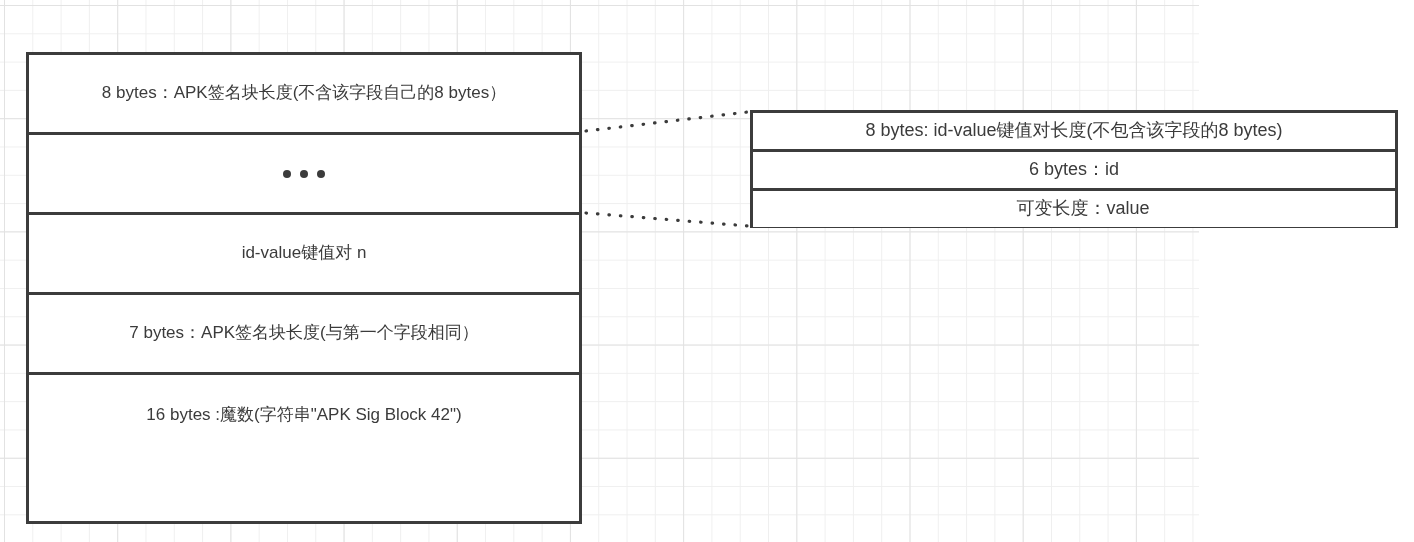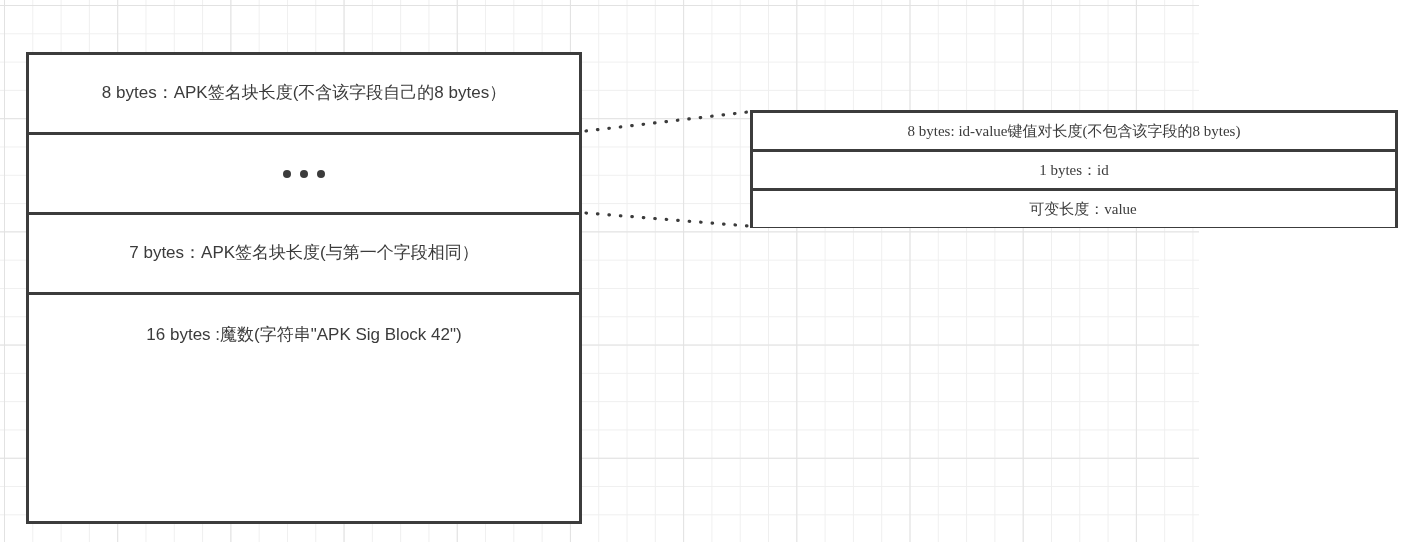--- a/index.html
+++ b/index.html
@@ -88,24 +88,23 @@
 
   
   #id-value-table {
     left: 750px;
     top: 110px;
     width: 648px;
     height: 118px;
   }
   #id-value-table .block-row {
     height: 39px;
-    font-size: 15px;
+    font-size: 18px;
     line-height: 1.2;
     color: #3b3b3b;
-    font-family: Liberation Serif, serif;
   }
   #id-value-table .block-row:last-child {
     height: 36px;
     padding-left: 28px;
   }
 
   
   #connectors {
     position: absolute;
     left: 0;
@@ -138,38 +137,41 @@
       <span>8 bytes：APK签名块长度(不含该字段自己的8 bytes）</span>
     </div>
 
 
     <div class="block-row ellipsis-row">
       <span class="ellipsis-dot"></span>
       <span class="ellipsis-dot"></span>
       <span class="ellipsis-dot"></span>
     </div>
 
+    <div class="block-row">
+      <span>id-value键值对 n</span>
+    </div>
 
     <div class="block-row">
       <span>7 bytes：APK签名块长度(与第一个字段相同）</span>
     </div>
 
     <div class="block-row">
       <span>16 bytes :魔数(字符串"APK Sig Block 42")</span>
     </div>
   </div>
 
   <div id="id-value-table" class="block-table">
 
     <div class="block-row">
       <span>8 bytes: id-value键值对长度(不包含该字段的8 bytes)</span>
     </div>
 
     <div class="block-row">
-      <span>1 bytes：id</span>
+      <span>6 bytes：id</span>
     </div>
 
     <div class="block-row">
       <span>可变长度：value</span>
     </div>
   </div>
 
 </div>
 
 </body></html>

